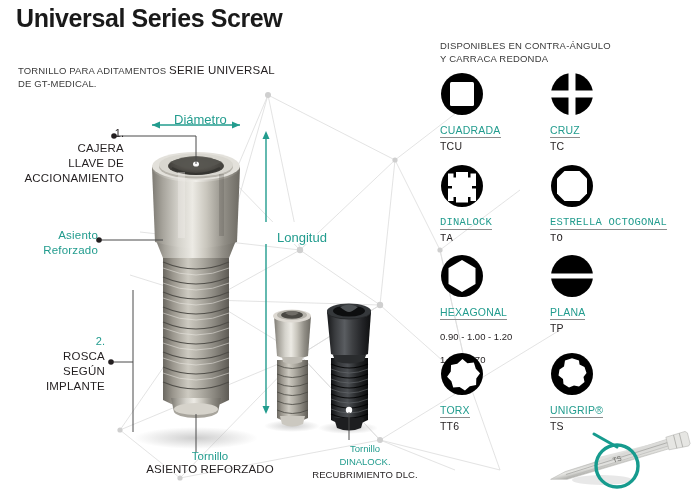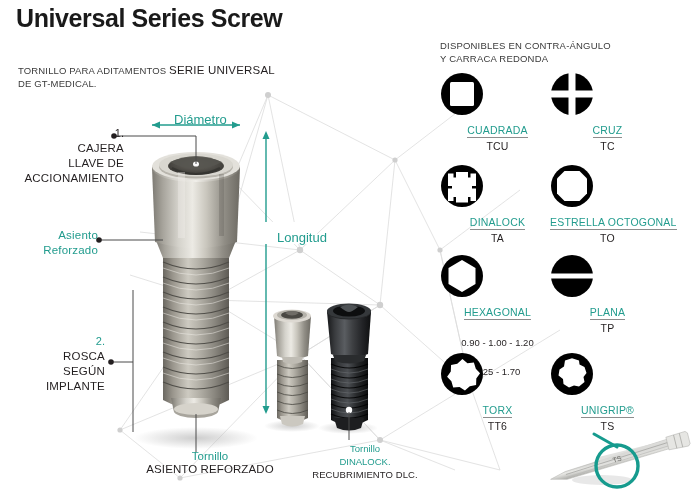--- a/index.html
+++ b/index.html
@@ -51,34 +51,34 @@
   .cap{position:absolute;z-index:7;text-align:center;line-height:13px;}
   .cap .teal{color:#229c8e;font-size:11.5px;}
   .cap .dark{color:#231f20;font-size:11.5px;letter-spacing:0.1px;}
   .cap-a{left:110px;top:450px;width:200px;}
   .cap-b{left:300px;top:442px;width:130px;}
   .cap-b .teal{font-size:9.5px;}
   .cap-b .dark{font-size:9.5px;}
 
   
   .grid{position:absolute;left:440px;top:72px;width:250px;z-index:6;}
-  .grid-row{display:flex;text-align:center;}
+  .grid-row{display:flex;}
   .cell{width:115px;margin-right:0px;}
   .cell.col2{margin-left:-5px;}
   .cell-icon{height:48px;display:flex;align-items:flex-start;}
   .cell-name{
     font-size:10.5px;color:#229c8e;letter-spacing:0.2px;
     border-bottom:1.2px solid #8d8d8d;display:inline-block;padding-bottom:1px;
     white-space:nowrap;
   }
   .cell-code{font-size:10.5px;color:#231f20;margin-top:2px;letter-spacing:0.2px;}
-  .cell-sizes{font-size:9.5px;color:#231f20;line-height:11.5px;margin-top:17px;}
+  .cell-sizes{font-size:9.5px;color:#231f20;line-height:11.5px;margin-top:11px;}
 
   .r0{height:92px;}
-  .r1{height:90px;}
+  .r1{height:90px;font-family:Liberation Mono, monospace;}
   .r2{height:98px;}
   .r3{height:70px;}
 
   
   .tool{position:absolute;left:540px;top:420px;width:160px;height:80px;z-index:7;}
 </style>
 </head>
 <body>
 
 <div id="page">

